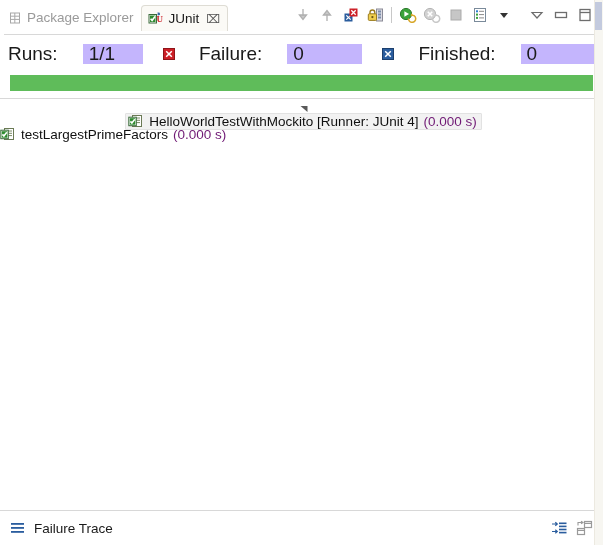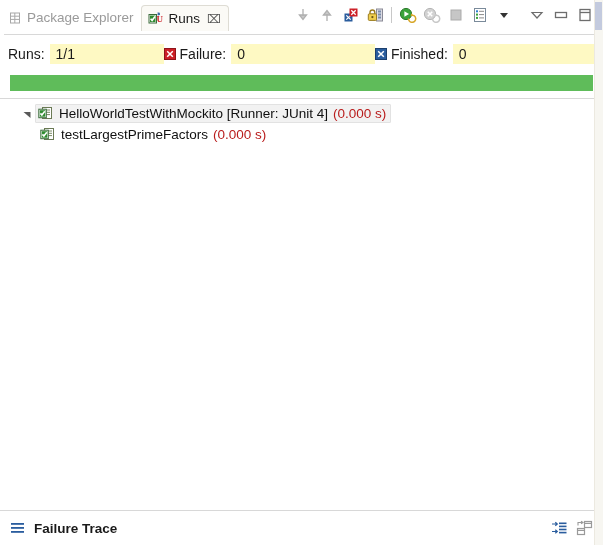--- a/index.html
+++ b/index.html
@@ -104,29 +104,30 @@
     background: #d8d8d8;
     margin: 4px 4px 0 4px;
   }
 
   
   .counters {
     display: flex;
     align-items: center;
     height: 26px;
     margin: 6px 8px 0 8px;
-    font-size: 14px;
+    font-size: 19px;
+    gap: 20px;
   }
   .counter-label {
     white-space: nowrap;
     margin-right: 5px;
     color: #1a1a1a;
   }
   .counter-field {
-    background: #fef9c3;
+    background: #c4b5fd;
     height: 20px;
     line-height: 20px;
     padding-left: 6px;
     color: #1a1a1a;
     box-sizing: border-box;
   }
   .cf-runs { width: 140px; }
   .cf-errors { width: 177px; }
   .cf-failures { width: 175px; }
   .counter-icon { margin-right: 4px; display: flex; align-items: center; }
@@ -154,31 +155,31 @@
     box-sizing: border-box;
     overflow: hidden;
   }
   .tree-row {
     display: flex;
     align-items: center;
     height: 21px;
     font-size: 13.5px;
     white-space: nowrap;
   }
-  .tree-row.root { padding-left: 19px; }
-  .tree-row.child { padding-left: 40px; }
+  .tree-row.root { padding-left: 4px; flex-direction: column; }
+  .tree-row.child { }
   .twisty {
     width: 16px;
     display: flex;
     align-items: center;
     justify-content: center;
   }
   .row-icon { margin-right: 5px; display: flex; align-items: center; }
   .row-text { color: #101010; }
-  .row-time { color: #b91c1c; margin-left: 5px; }
+  .row-time { color: #701a75; margin-left: 5px; }
   .row-sel {
     background: #f2f2f2;
     border: 1px solid #e2e2e2;
     border-radius: 1px;
     padding-right: 4px;
     box-sizing: border-box;
   }
 
   
   .footer-rule {
@@ -189,21 +190,20 @@
     position: absolute;
     left: 0;
     right: 0;
     bottom: 0;
     height: 34px;
     display: flex;
     align-items: center;
     background: #ffffff;
     padding: 0 8px 0 10px;
     box-sizing: border-box;
-    font-weight: bold;
   }
   .footer-title {
     font-size: 13.5px;
     color: #1a1a1a;
     margin-left: 8px;
   }
   .footer-actions {
     margin-left: auto;
     display: flex;
     align-items: center;
@@ -259,21 +259,21 @@
     <div class="tab active">
       <span class="icn">
         <svg width="16" height="15" viewBox="0 0 16 15">
           <rect x="1" y="3.5" width="7.5" height="8.5" fill="#ffffff" stroke="#3a6b3a" stroke-width="1"></rect>
           <rect x="2" y="4.5" width="5.5" height="6.5" fill="#2e8b2e"></rect>
           <path d="M2.6 7.8 L4.1 9.4 L7.0 5.6" stroke="#ffffff" stroke-width="1.6" fill="none"></path>
           <text x="8.6" y="10.5" font-family="'Liberation Serif', serif" font-size="9" font-weight="bold" fill="#cc1f26">U</text>
           <path d="M10.7 1.4 l0 3 M9.4 2.0 l2.6 1.8 M12.0 2.0 l-2.6 1.8" stroke="#2a5d9e" stroke-width="0.9"></path>
         </svg>
       </span>
-      <span class="tab-label">Runs</span>
+      <span class="tab-label">JUnit</span>
       <span class="tab-close">⌧</span>
     </div>
 
     <div class="toolbar">
 
       <div class="tbtn">
         <span class="icn">
           <svg width="16" height="16" viewBox="0 0 16 16">
             <path d="M8 2 L8 9 M4.5 8 L8 12.5 L11.5 8 Z" fill="#c9c9c9" stroke="#b0b0b0" stroke-width="1.3"></path>
           </svg>

